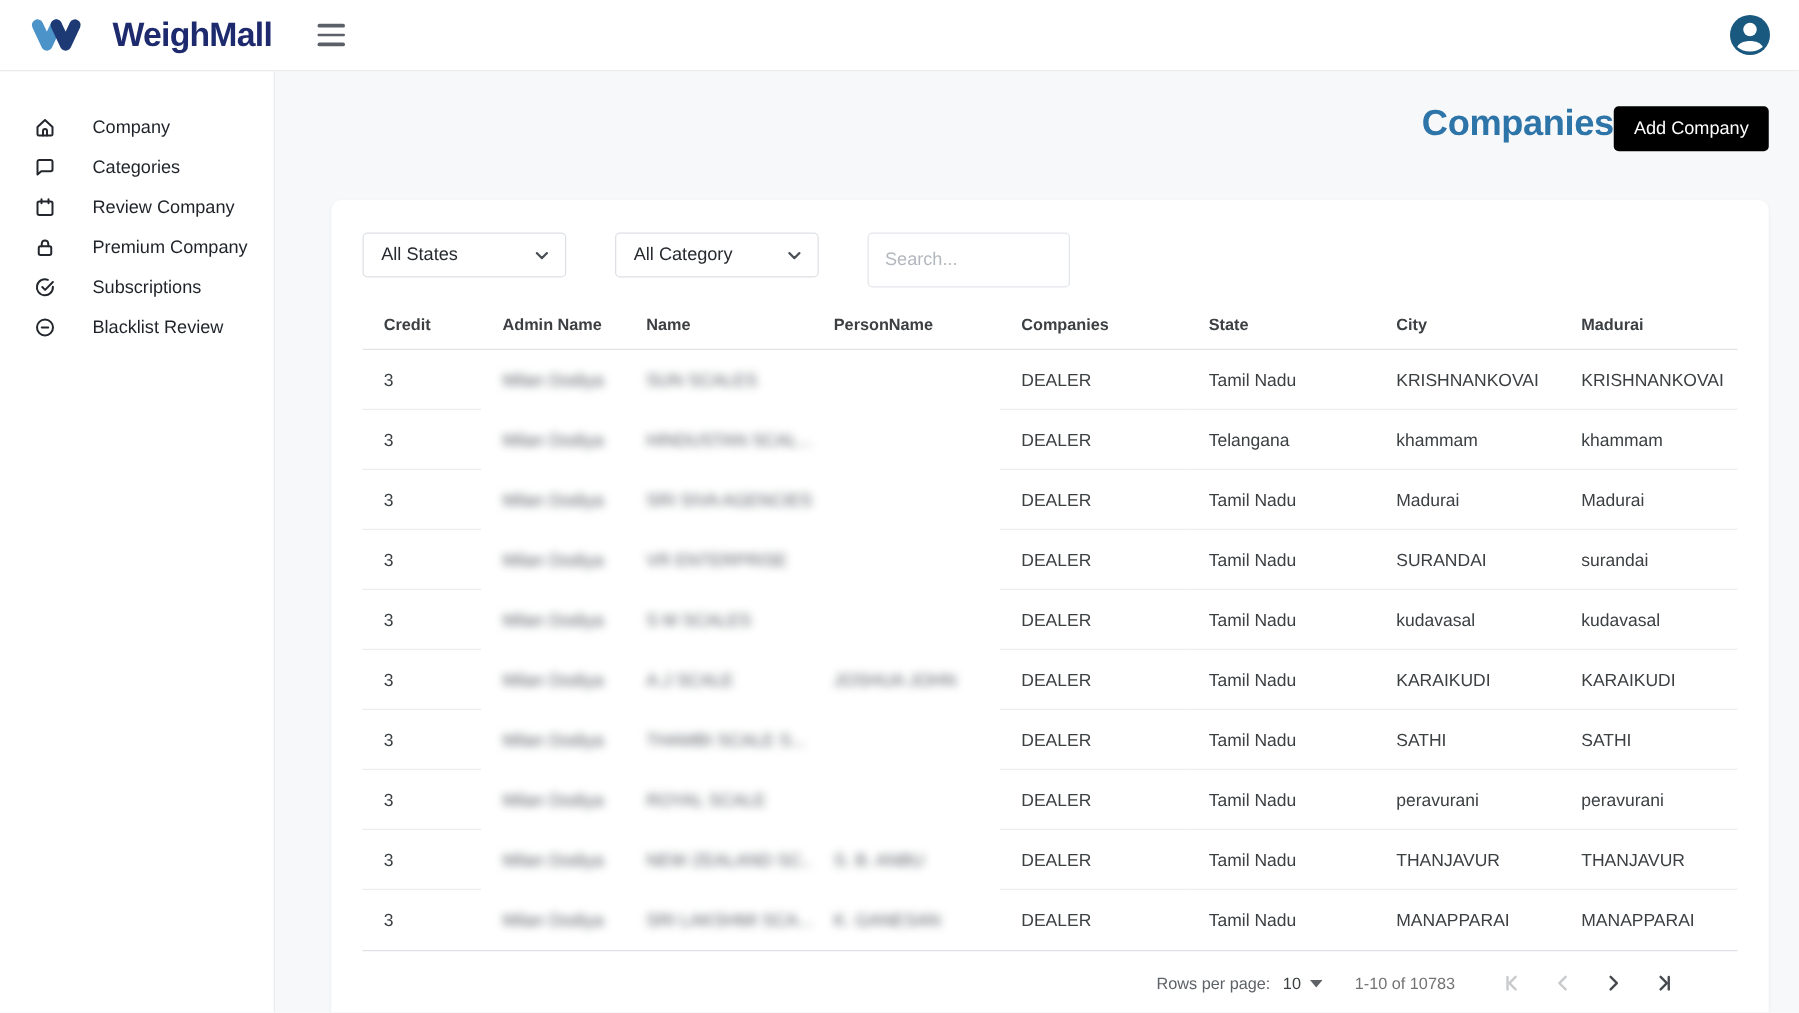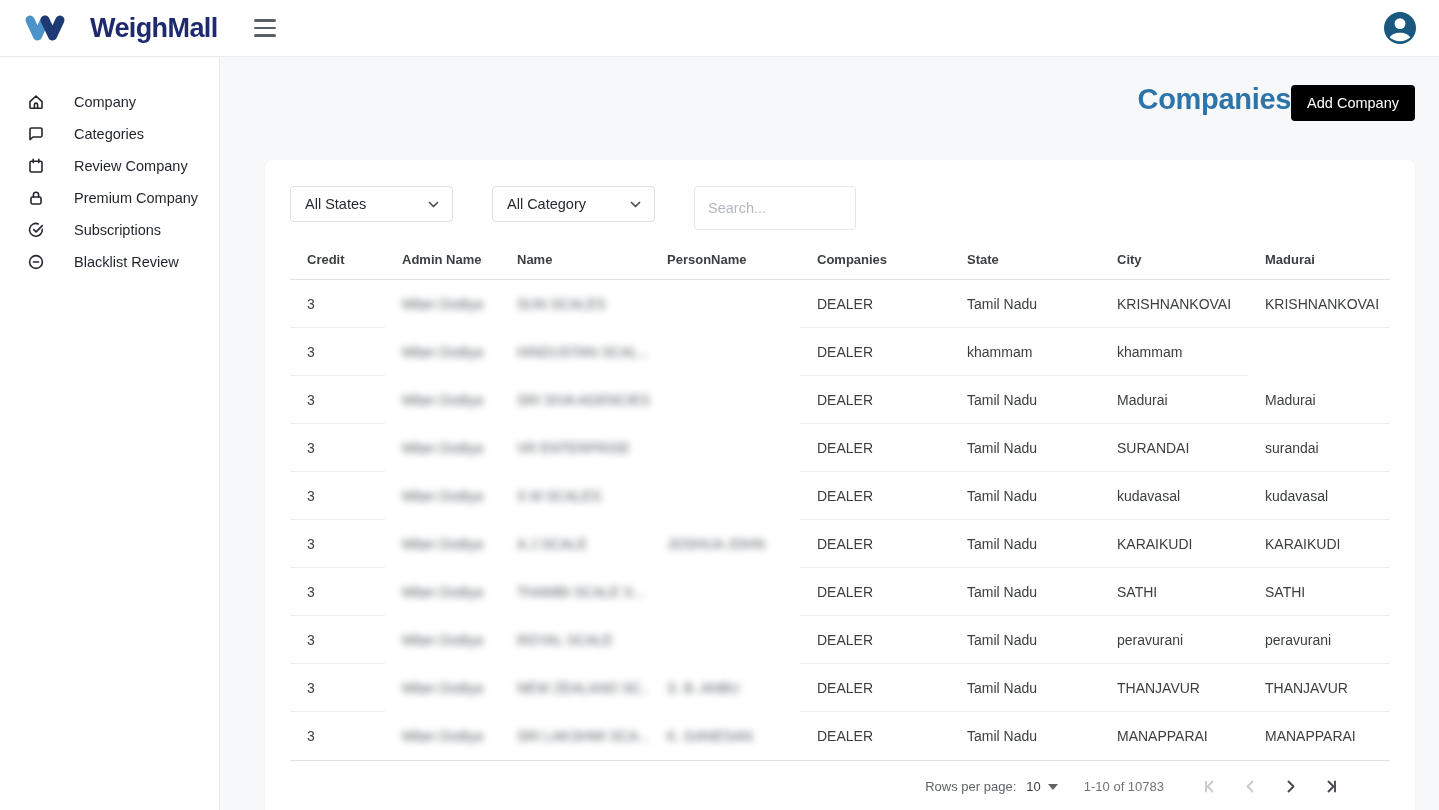--- a/index.html
+++ b/index.html
@@ -198,20 +198,21 @@
           <div class="cell">Tamil Nadu</div>
           <div class="cell">KRISHNANKOVAI</div>
           <div class="cell">KRISHNANKOVAI</div>
         </div>
         <div class="trow">
           <div class="cell">3</div>
           <div class="cell noline blurred">Milan Dodiya</div>
           <div class="cell noline blurred">HINDUSTAN SCAL...</div>
           <div class="cell noline blurred"></div>
           <div class="cell">DEALER</div>
+          <div class="cell">Telangana</div>
           <div class="cell">khammam</div>
           <div class="cell">khammam</div>
         </div>
         <div class="trow">
           <div class="cell">3</div>
           <div class="cell noline blurred">Milan Dodiya</div>
           <div class="cell noline blurred">SRI SIVA AGENCIES</div>
           <div class="cell noline blurred"></div>
           <div class="cell">DEALER</div>
           <div class="cell">Tamil Nadu</div>

